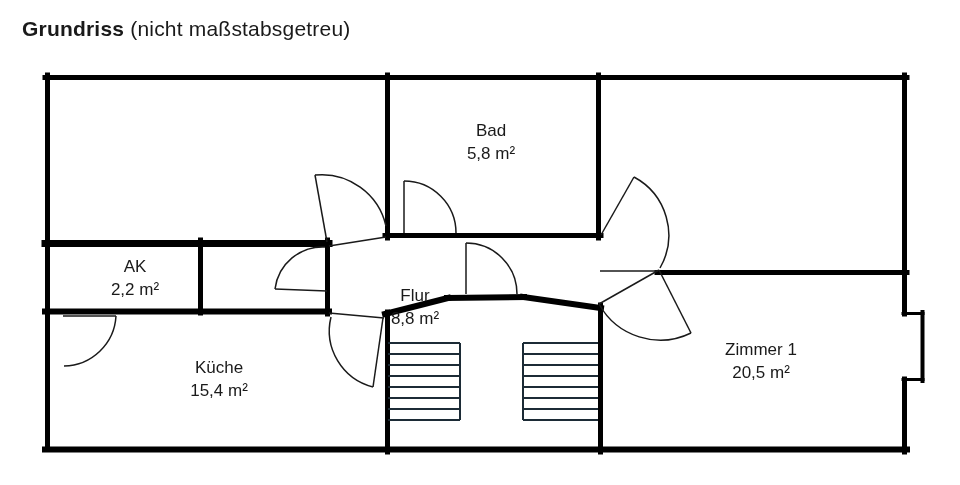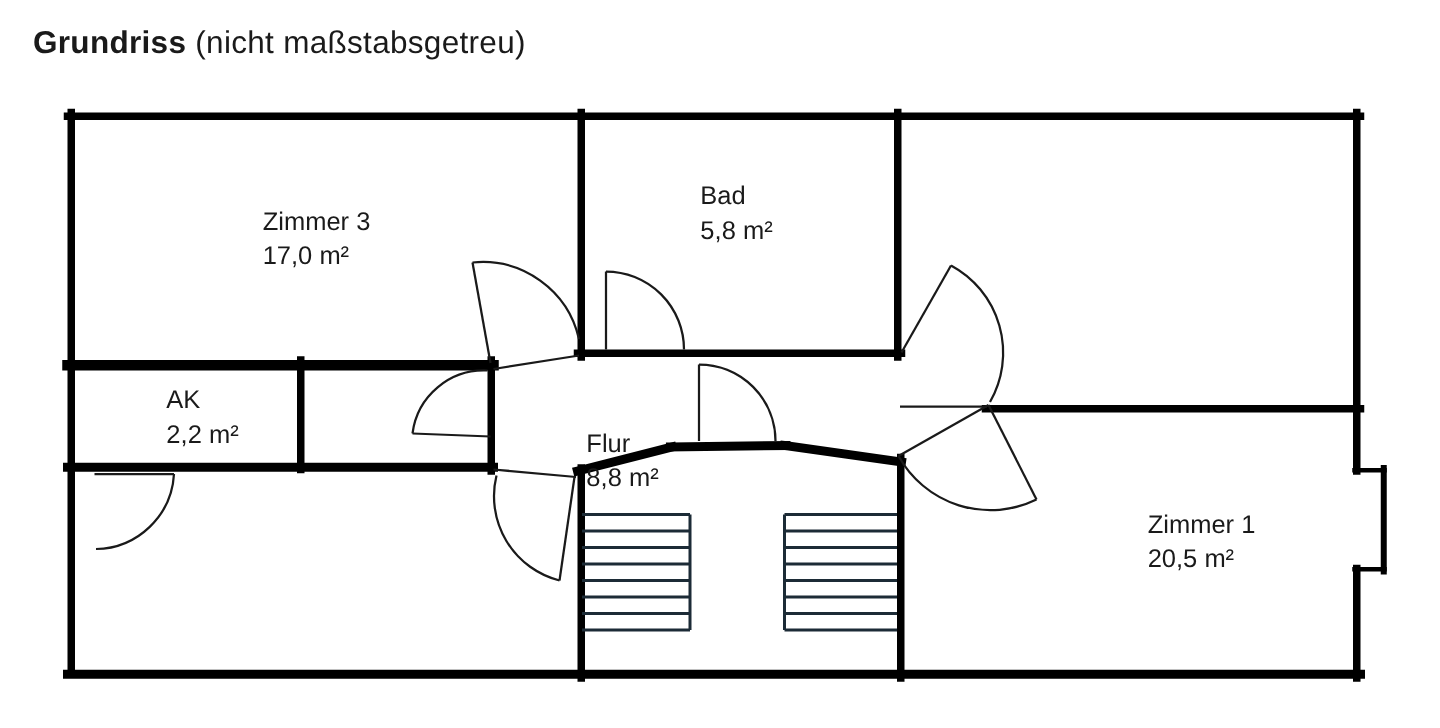--- a/index.html
+++ b/index.html
@@ -14,32 +14,33 @@
     position:absolute;left:22px;top:17px;
     font-size:21px;color:#1a1a1a;
     font-weight:400;letter-spacing:.2px;
     white-space:nowrap;margin:0;
   }
   .title .t-main{font-weight:700;}
   svg.plan{position:absolute;left:0;top:0;}
   .room-label{
     position:absolute;
     transform:translate(-50%,-50%);
+    text-align:center;
     font-size:17px;line-height:23px;
     color:#1a1a1a;white-space:nowrap;
   }
   
   .lbl-zimmer3{left:211px;top:159px;}
   .lbl-bad{left:491px;top:142px;}
   .lbl-zimmer2{left:765px;top:168px;}
   .lbl-ak{left:135px;top:278px;}
   .lbl-wc{left:243px;top:277px;}
   .lbl-flur{left:415px;top:267px;margin-top:40px;}
   .lbl-kueche{left:219px;top:379px;}
-  .lbl-zimmer1{left:761px;top:361px;margin-left:40px;}
+  .lbl-zimmer1{left:761px;top:361px;}
 </style>
 </head>
 <body>
 
 <div class="page">
 
   <h1 class="title"><span class="t-main">Grundriss</span><span class="t-suffix"> (nicht maßstabsgetreu)</span></h1>
 
   <svg class="plan" width="960" height="485" viewBox="0 0 960 485" fill="none" xmlns="http://www.w3.org/2000/svg">
 
@@ -135,34 +136,34 @@
         <path d="M523,376 H598"></path>
           <path d="M523,387 H598"></path>
           <path d="M523,398 H598"></path>
         <path d="M523,409 H598"></path>
           <path d="M523,420 H598"></path>
         <path d="M523,343 V420"></path>
       </g>
     </g>
   </svg>
 
-  <div class="room-label lbl-zimmer3">
-    <div>Zimmer 3</div>
-    <div>17,0 m²</div>
-  </div>
   <div class="room-label lbl-bad">
     <div>Bad</div>
     <div>5,8 m²</div>
   </div>
   <div class="room-label lbl-ak">
     <div>AK</div>
     <div>2,2 m²</div>
   </div>
   <div class="room-label lbl-flur">
     <div>Flur</div>
     <div>8,8 m²</div>
   </div>
+  <div class="room-label lbl-kueche">
+    <div>Küche</div>
+    <div>15,4 m²</div>
+  </div>
   <div class="room-label lbl-zimmer1">
     <div>Zimmer 1</div>
     <div>20,5 m²</div>
   </div>
 
 </div>
 
 </body></html>

